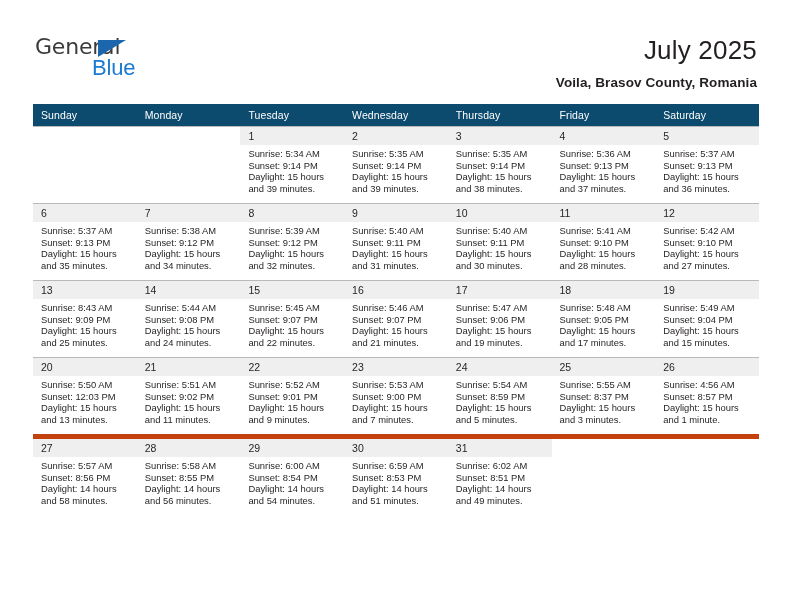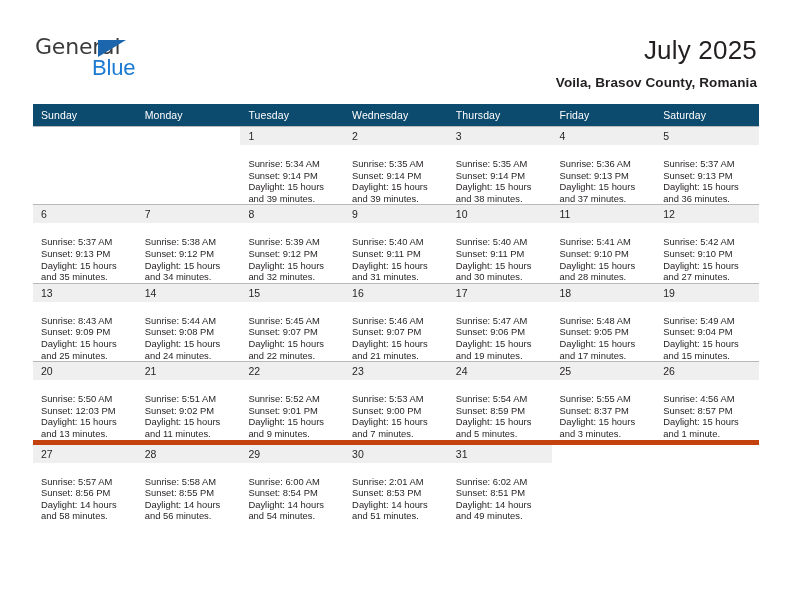--- a/index.html
+++ b/index.html
@@ -135,21 +135,21 @@
     height: 12px;
     line-height: 12px;
   }
   td.empty .daynum {
     background: #ffffff;
   }
   tr.week.last td.empty .daynum {
     background: #ffffff;
   }
   .details {
-    padding: 13px 5px 0 8px;
+    padding: 3px 5px 0 8px;
     font-size: 9.4px;
     line-height: 11.6px;
     color: #231f20;
   }
   .details div {
     white-space: nowrap;
   }
 </style>
 </head>
 <body>
@@ -457,21 +457,21 @@
               <div class="details">
                 <div>Sunrise: 6:00 AM</div>
                 <div>Sunset: 8:54 PM</div>
                 <div>Daylight: 14 hours</div>
                 <div>and 54 minutes.</div>
               </div>
             </td>
             <td>
               <div class="daynum">30</div>
               <div class="details">
-                <div>Sunrise: 2:01 AM</div>
+                <div>Sunrise: 6:59 AM</div>
                 <div>Sunset: 8:53 PM</div>
                 <div>Daylight: 14 hours</div>
                 <div>and 51 minutes.</div>
               </div>
             </td>
             <td>
               <div class="daynum">31</div>
               <div class="details">
                 <div>Sunrise: 6:02 AM</div>
                 <div>Sunset: 8:51 PM</div>

